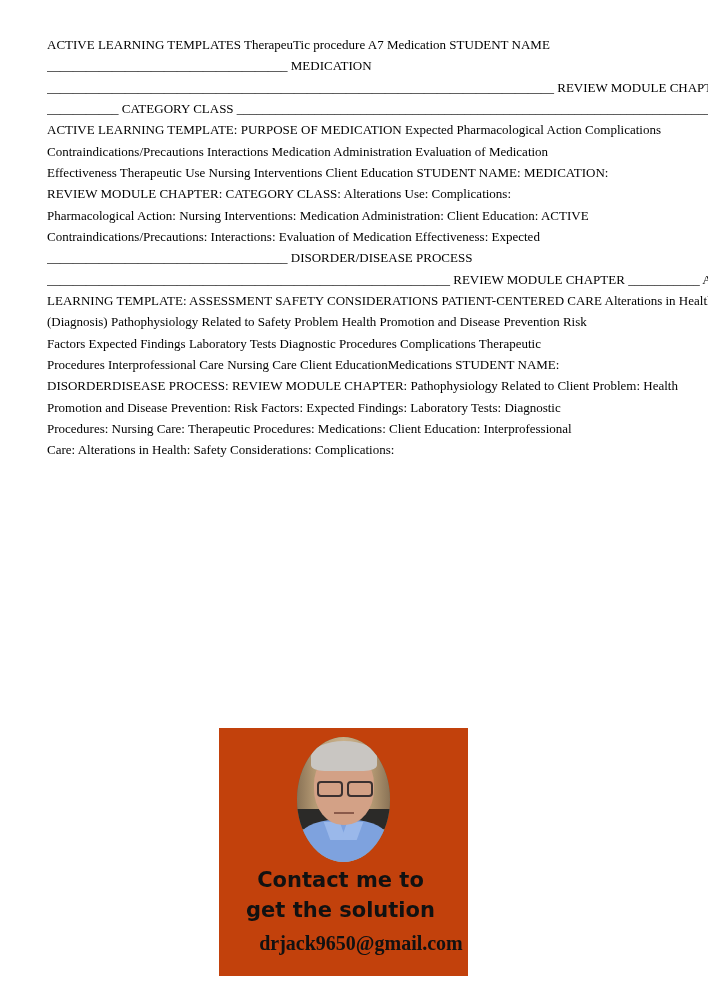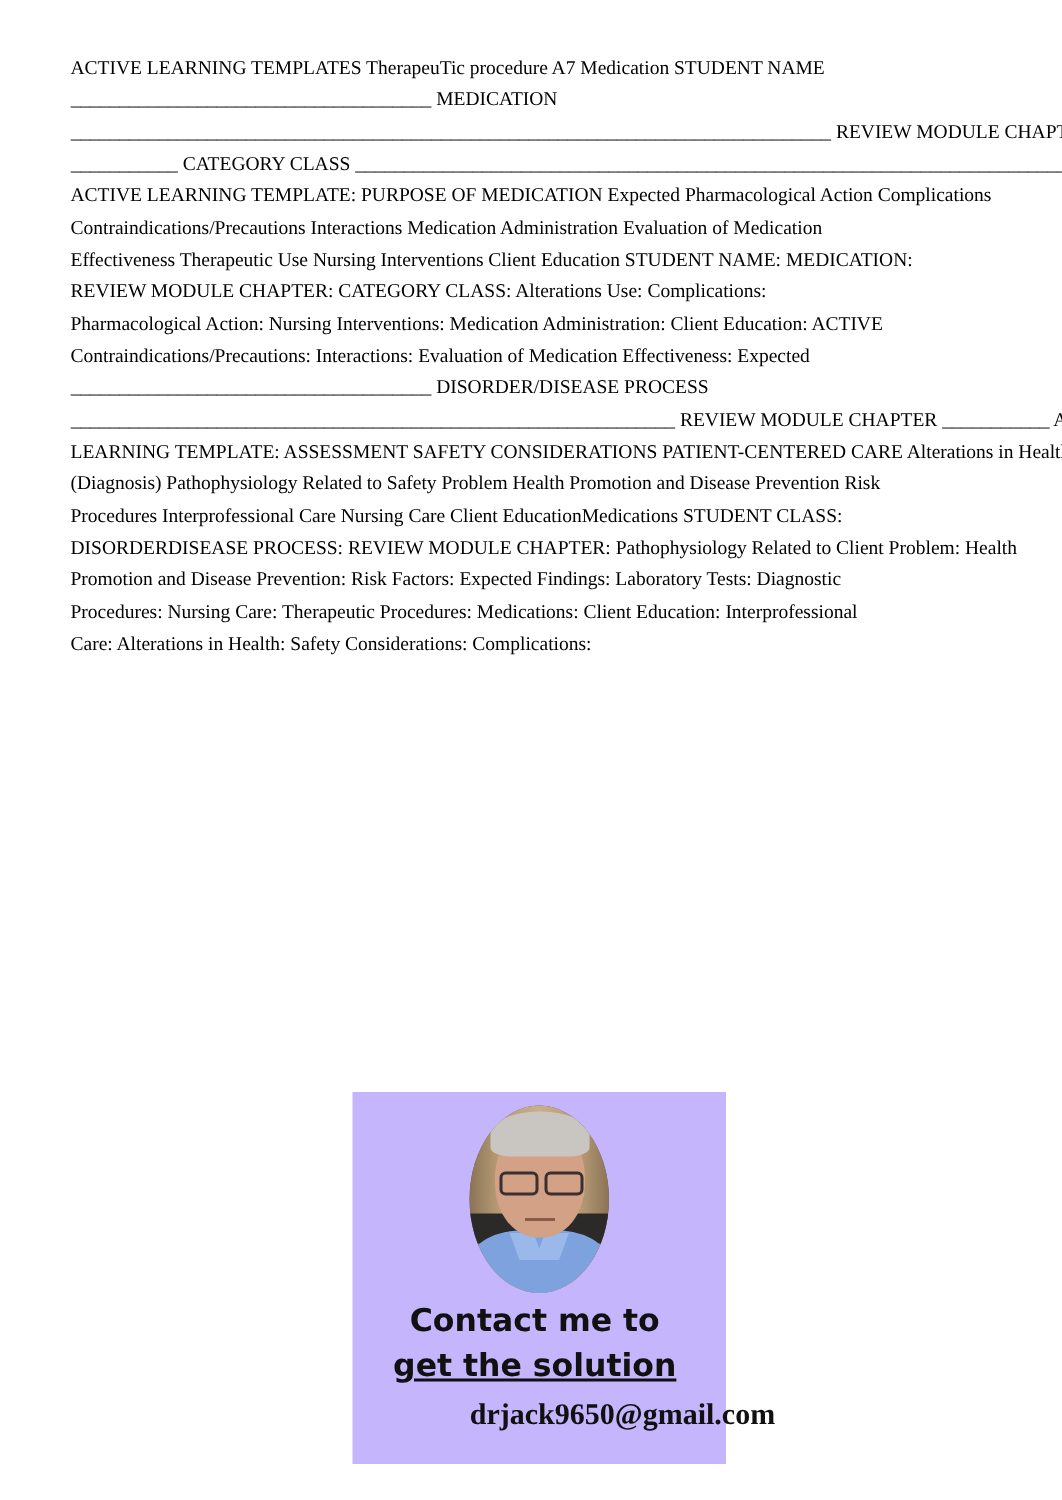--- a/index.html
+++ b/index.html
@@ -25,25 +25,25 @@
     .doc-line {
       display: block;
       white-space: nowrap;
       font-size: 13px;
       line-height: 21.33px;
       height: 21.33px;
       overflow: visible;
     }
     .ad-box {
       position: absolute;
-      left: 235px;
+      left: 219px;
       top: 728px;
       width: 249px;
       height: 248px;
-      background: #c4b5fd;
+      background: #c2410c;
     }
     .portrait {
       position: absolute;
       left: 78px;
       top: 9px;
       width: 93px;
       height: 125px;
       border-radius: 50%;
       overflow: hidden;
       background: #6a5a44;
@@ -108,53 +108,53 @@
       left: 0;
       width: 249px;
       text-align: center;
       font-family: "DejaVu Sans", "Liberation Sans", sans-serif;
       font-weight: bold;
       font-size: 21px;
       color: #111111;
       letter-spacing: 0px;
     }
     .ad-line1 { top: 140px; left: -3px; }
-    .ad-line2 { top: 170px; left: -3px; text-decoration: underline; }
+    .ad-line2 { top: 170px; left: -3px; }
     .ad-email {
       position: absolute;
       left: 0;
       top: 204px;
       width: 284px;
       text-align: center;
       font-family: "Liberation Serif", "DejaVu Serif", serif;
       font-weight: bold;
       font-size: 20px;
       color: #111111;
-      padding-left: 38px;
     }
   </style>
 </head>
 <body>
 
 <div class="doc-text">
   <span class="doc-line">ACTIVE LEARNING TEMPLATES TherapeuTic procedure A7 Medication STUDENT NAME</span>
   <span class="doc-line">_____________________________________ MEDICATION</span>
   <span class="doc-line">______________________________________________________________________________ REVIEW MODULE CHAPTER</span>
   <span class="doc-line">___________ CATEGORY CLASS _________________________________________________________________________</span>
   <span class="doc-line">ACTIVE LEARNING TEMPLATE: PURPOSE OF MEDICATION Expected Pharmacological Action Complications</span>
   <span class="doc-line">Contraindications/Precautions Interactions Medication Administration Evaluation of Medication</span>
   <span class="doc-line">Effectiveness Therapeutic Use Nursing Interventions Client Education STUDENT NAME: MEDICATION:</span>
   <span class="doc-line">REVIEW MODULE CHAPTER: CATEGORY CLASS: Alterations Use: Complications:</span>
   <span class="doc-line">Pharmacological Action: Nursing Interventions: Medication Administration: Client Education: ACTIVE</span>
   <span class="doc-line">Contraindications/Precautions: Interactions: Evaluation of Medication Effectiveness: Expected</span>
   <span class="doc-line">_____________________________________ DISORDER/DISEASE PROCESS</span>
   <span class="doc-line">______________________________________________________________ REVIEW MODULE CHAPTER ___________ ACTIVE</span>
   <span class="doc-line">LEARNING TEMPLATE: ASSESSMENT SAFETY CONSIDERATIONS PATIENT-CENTERED CARE Alterations in Health</span>
   <span class="doc-line">(Diagnosis) Pathophysiology Related to Safety Problem Health Promotion and Disease Prevention Risk</span>
-  <span class="doc-line">Procedures Interprofessional Care Nursing Care Client EducationMedications STUDENT CLASS:</span>
+  <span class="doc-line">Factors Expected Findings Laboratory Tests Diagnostic Procedures Complications Therapeutic</span>
+  <span class="doc-line">Procedures Interprofessional Care Nursing Care Client EducationMedications STUDENT NAME:</span>
   <span class="doc-line">DISORDERDISEASE PROCESS: REVIEW MODULE CHAPTER: Pathophysiology Related to Client Problem: Health</span>
   <span class="doc-line">Promotion and Disease Prevention: Risk Factors: Expected Findings: Laboratory Tests: Diagnostic</span>
   <span class="doc-line">Procedures: Nursing Care: Therapeutic Procedures: Medications: Client Education: Interprofessional</span>
   <span class="doc-line">Care: Alterations in Health: Safety Considerations: Complications:</span>
 </div>
 
 <div class="ad-box">
   <div class="portrait">
     <div class="bg-wall"></div>
     <div class="dark-band"></div>

